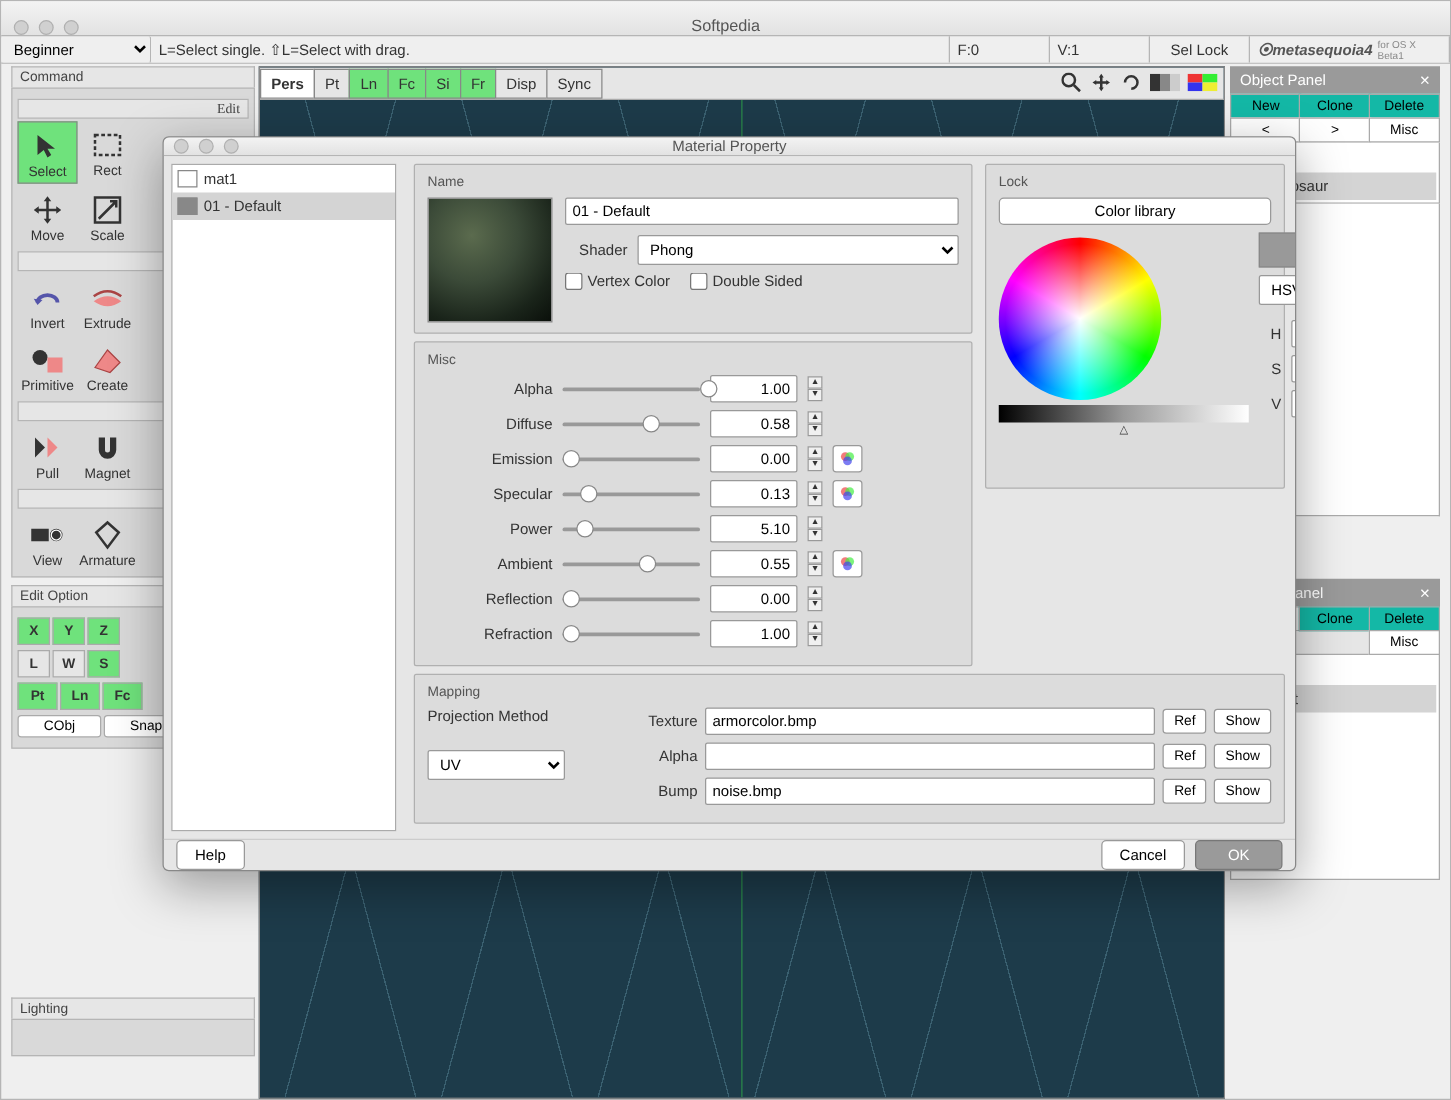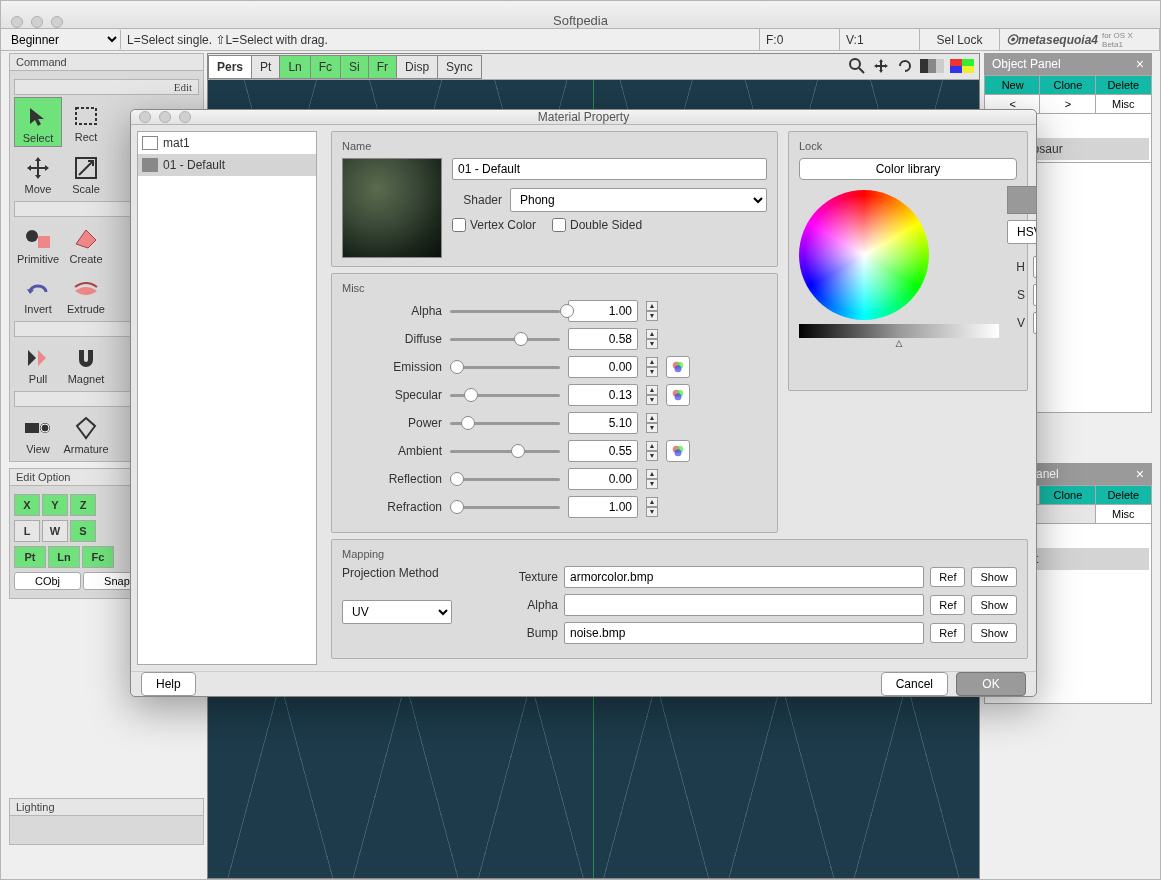--- a/index.html
+++ b/index.html
@@ -182,43 +182,43 @@
                 <svg width="26" height="26">
                   <rect x="3" y="3" width="20" height="20" fill="none" stroke="#333" stroke-width="2"></rect>
                   <path d="M6 20 L20 6 M15 6 L20 6 L20 11" fill="none" stroke="#333" stroke-width="2"></path>
                 </svg>
               </div><span>Scale</span></div>
         </div>
         <div class="group-label">Face</div>
         <div class="tool-row">
           <div class="tool-btn"><div class="ico">
                 <svg width="28" height="24">
-                  <circle cx="8" cy="10" r="6" fill="#333"></circle>
-                  <rect x="14" y="10" width="12" height="12" fill="#e88"></rect>
-                </svg>
-              </div><span>Primitive</span></div>
-          <div class="tool-btn"><div class="ico">
-                <svg width="28" height="24">
-                  <path d="M4 18 L14 4 L24 14 L16 22 Z" fill="#e88" stroke="#a44"></path>
-                </svg>
-              </div><span>Create</span></div>
-        </div>
-        <div class="tool-row">
-          <div class="tool-btn"><div class="ico">
-                <svg width="28" height="24">
                   <path d="M6 16 A8 6 0 1 1 22 16" fill="none" stroke="#55a" stroke-width="3"></path>
                   <path d="M3 13 L6 18 L10 14" fill="#55a"></path>
                 </svg>
               </div><span>Invert</span></div>
           <div class="tool-btn"><div class="ico">
                 <svg width="30" height="22">
                   <path d="M4 14 Q15 6 26 14 Q15 22 4 14 Z" fill="#e88"></path>
                   <path d="M4 10 Q15 2 26 10" fill="none" stroke="#a44" stroke-width="2"></path>
                 </svg>
               </div><span>Extrude</span></div>
+        </div>
+        <div class="tool-row">
+          <div class="tool-btn"><div class="ico">
+                <svg width="28" height="24">
+                  <circle cx="8" cy="10" r="6" fill="#333"></circle>
+                  <rect x="14" y="10" width="12" height="12" fill="#e88"></rect>
+                </svg>
+              </div><span>Primitive</span></div>
+          <div class="tool-btn"><div class="ico">
+                <svg width="28" height="24">
+                  <path d="M4 18 L14 4 L24 14 L16 22 Z" fill="#e88" stroke="#a44"></path>
+                </svg>
+              </div><span>Create</span></div>
         </div>
         <div class="group-label">L&amp;V</div>
         <div class="tool-row">
           <div class="tool-btn"><div class="ico">
                 <svg width="28" height="24">
                   <path d="M4 4 L12 12 L4 20 Z" fill="#333"></path>
                   <path d="M14 4 L22 12 L14 20 Z" fill="#e88"></path>
                 </svg>
               </div><span>Pull</span></div>
           <div class="tool-btn"><div class="ico">

